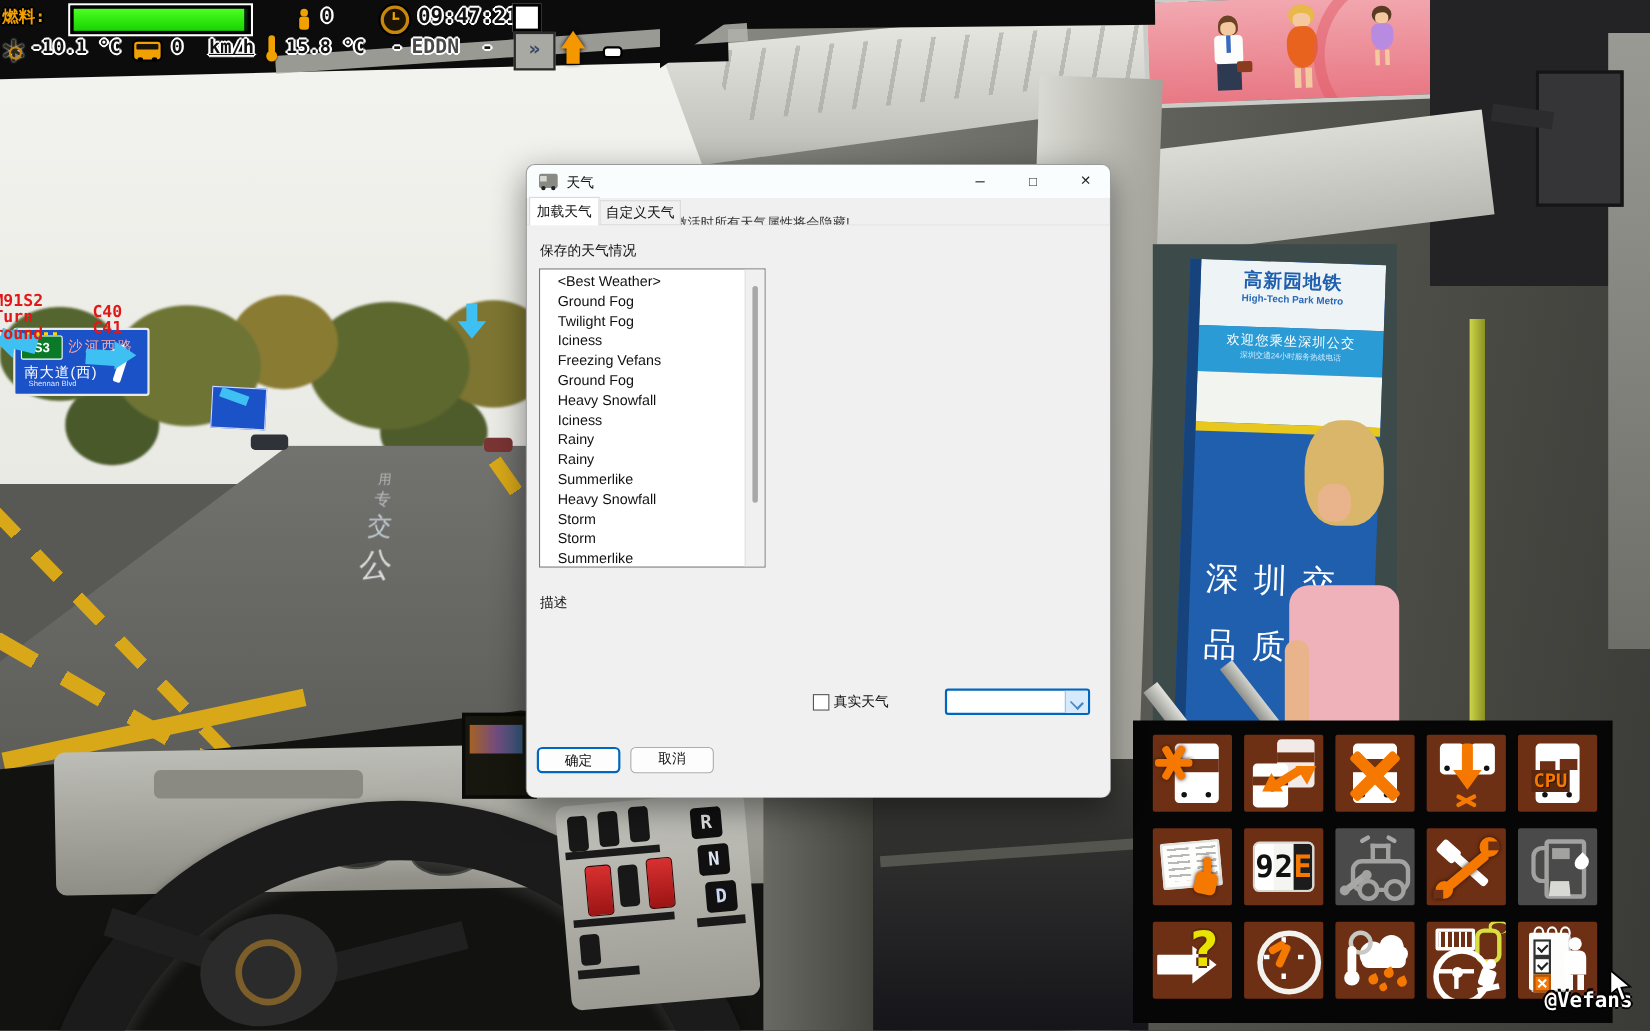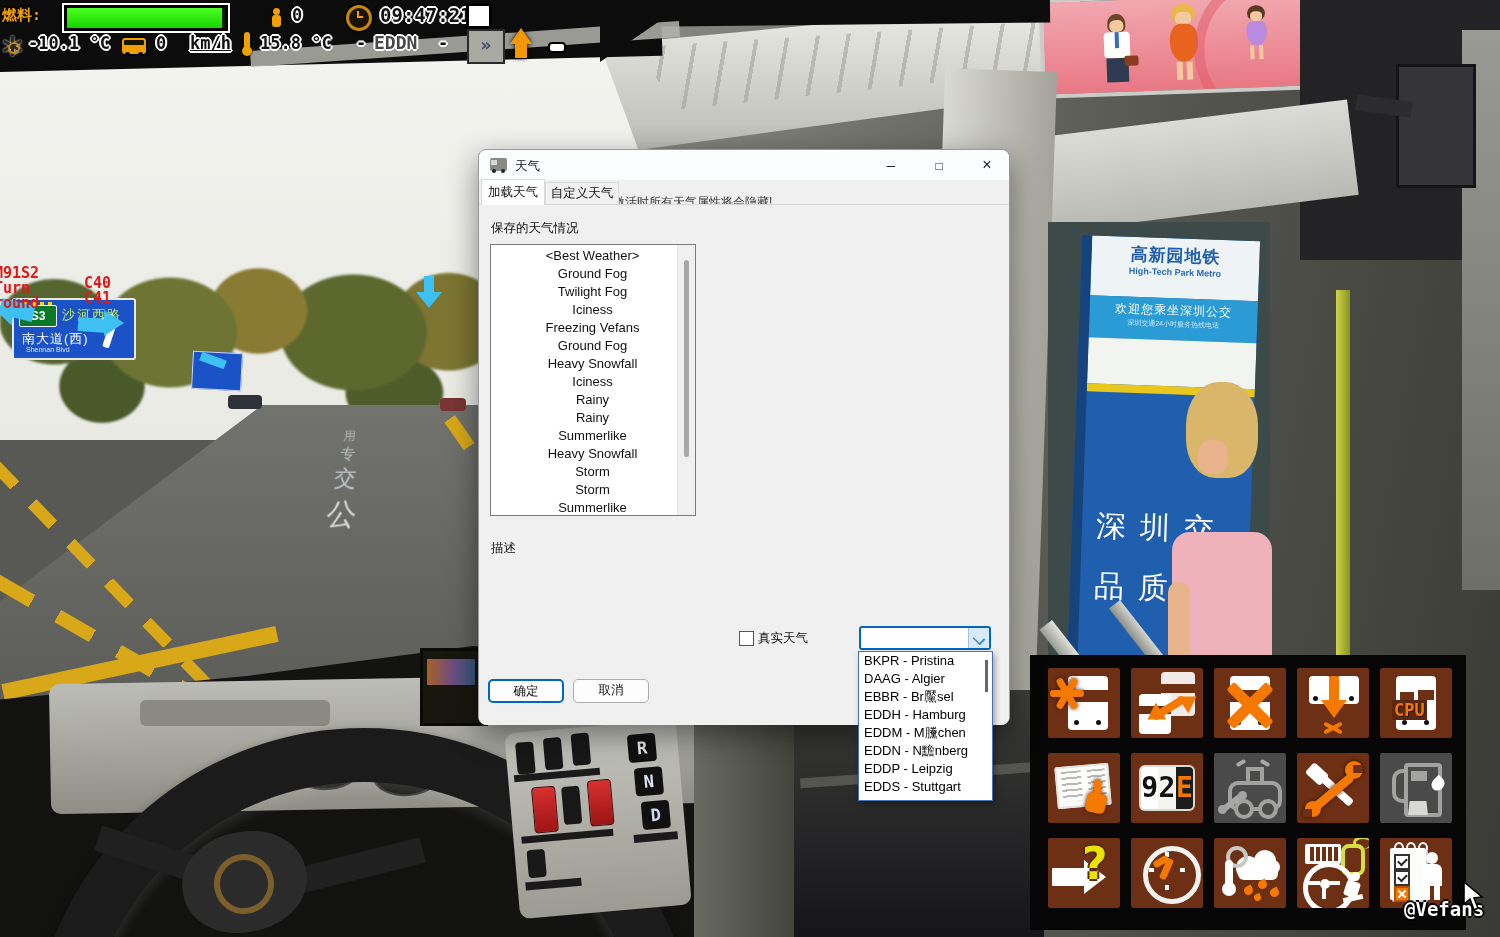--- a/index.html
+++ b/index.html
@@ -74,21 +74,21 @@
   <div class="abs" style="left:612px;top:300px;width:8px;height:130px;background:#7b7d74;"></div>
 
   <div class="abs" style="left:228px;top:395px;width:34px;height:14px;background:#30323a;border-radius:4px;"></div>
   <div class="abs" style="left:440px;top:398px;width:26px;height:13px;background:#7a3434;border-radius:4px;"></div>
 
   <div class="abs" style="left:12px;top:298px;width:120px;height:58px;background:#1b52c8;border:2px solid #e9e9e9;border-radius:3px;">
     <div class="abs" style="left:5px;top:5px;width:36px;height:20px;background:#0a7a28;border:1px solid #fff;border-radius:2px;text-align:center;">
       <span style="color:#fff;font-weight:bold;font-size:12px;line-height:20px;">S3</span>
       <div class="abs" style="left:4px;top:-4px;width:28px;height:3px;background:repeating-linear-gradient(90deg,#ffd400 0 4px,transparent 4px 8px);"></div>
     </div>
-    <span class="abs" style="left:48px;top:6px;color:#bef264;font-size:13px;letter-spacing:2px;">沙河西路</span>
+    <span class="abs" style="left:48px;top:6px;color:#fca5a5;font-size:13px;letter-spacing:2px;">沙河西路</span>
     <span class="abs" style="left:8px;top:30px;color:#fff;font-size:13px;letter-spacing:1px;">南大道(西)</span>
     <span class="abs" style="left:12px;top:46px;color:#dfe6ff;font-size:7px;">Shennan Blvd</span>
     <div class="abs" style="left:92px;top:22px;width:7px;height:26px;background:#fff;transform:rotate(18deg);border-radius:2px;"></div>
     <div class="abs" style="left:88px;top:12px;width:0;height:0;border-left:8px solid transparent;border-right:8px solid transparent;border-bottom:12px solid #fff;transform:rotate(30deg);"></div>
   </div>
 
   <div class="abs" style="left:0;top:302px;width:34px;height:16px;background:#3ec0f2;transform:rotate(14deg);"></div>
   <div class="abs" style="left:-6px;top:296px;width:0;height:0;border-top:14px solid transparent;border-bottom:14px solid transparent;border-right:20px solid #3ec0f2;transform:rotate(10deg);"></div>
   <div class="abs" style="left:78px;top:318px;width:30px;height:14px;background:#3ec0f2;transform:rotate(4deg);"></div>
   <div class="abs" style="left:104px;top:310px;width:0;height:0;border-top:13px solid transparent;border-bottom:13px solid transparent;border-left:20px solid #3ec0f2;"></div>
@@ -471,21 +471,21 @@
       <span>加载天气</span>
     </div>
     <div class="tab inactive" style="left:66px;top:32px;width:72px;height:21px;line-height:21px;">
       <span>自定义天气</span>
     </div>
     <div class="abs" style="left:0;top:54px;width:530px;height:520px;background:#f0f0f0;border-top:1px solid #d9d9d9;z-index:2;border-radius:0 0 8px 8px;"></div>
 
     <span class="abs" style="left:12px;top:70px;font-size:12.5px;z-index:3;">保存的天气情况</span>
 
     <div class="abs" style="left:11px;top:94px;width:204px;height:270px;background:#fff;border:1px solid #7a7a7a;z-index:3;overflow:hidden;">
-      <div style="position:absolute;left:12px;top:2px;right:17px;text-align:center;">
+      <div style="position:absolute;left:12px;top:2px;right:17px;">
         <div class="lbitem">&lt;Best Weather&gt;</div>
         <div class="lbitem">Ground Fog</div>
         <div class="lbitem">Twilight Fog</div>
         <div class="lbitem">Iciness</div>
         <div class="lbitem">Freezing Vefans</div>
         <div class="lbitem">Ground Fog</div>
         <div class="lbitem">Heavy Snowfall</div>
         <div class="lbitem">Iciness</div>
         <div class="lbitem">Rainy</div>
         <div class="lbitem">Rainy</div>
@@ -515,30 +515,19 @@
     </div>
 
     <div class="abs" style="left:9px;top:529px;width:76px;height:24px;background:#fdfdfd;border:2px solid #0067c0;border-radius:5px;text-align:center;z-index:3;box-sizing:border-box;">
       <span style="font-size:12.5px;line-height:20px;">确定</span>
     </div>
     <div class="abs" style="left:94px;top:529px;width:76px;height:24px;background:#fdfdfd;border:1px solid #adadad;border-radius:5px;text-align:center;z-index:3;box-sizing:border-box;">
       <span style="font-size:12.5px;line-height:21px;">取消</span>
     </div>
   </div>
 
-  <div class="abs" style="left:858px;top:651px;width:133px;height:148px;background:#fff;border:1px solid #4a72b8;z-index:40;box-shadow:2px 3px 6px rgba(0,0,0,.35);">
-    <div class="ddi">BKPR - Pristina</div>
-    <div class="ddi">DAAG - Algier</div>
-    <div class="ddi">EBBR - Br黶sel</div>
-    <div class="ddi">EDDH - Hamburg</div>
-    <div class="ddi">EDDM - M黱chen</div>
-    <div class="ddi">EDDN - N黵nberg</div>
-    <div class="ddi">EDDP - Leipzig</div>
-    <div class="ddi">EDDS - Stuttgart</div>
-    <div style="position:absolute;right:4px;top:8px;width:3px;height:32px;background:#666;"></div>
-  </div>
 
   <span id="wm" class="abs" style="left:1404px;top:898px;z-index:50;">@Vefans</span>
   <svg class="abs" style="left:1462px;top:882px;z-index:51;" width="22" height="30" viewBox="0 0 22 30">
     <polygon points="2,0 2,22 8,17 12,28 16,26 12,16 20,15" fill="#fff" stroke="#000" stroke-width="1.6"></polygon>
   </svg>
 
 </div>
 
 </body></html>

